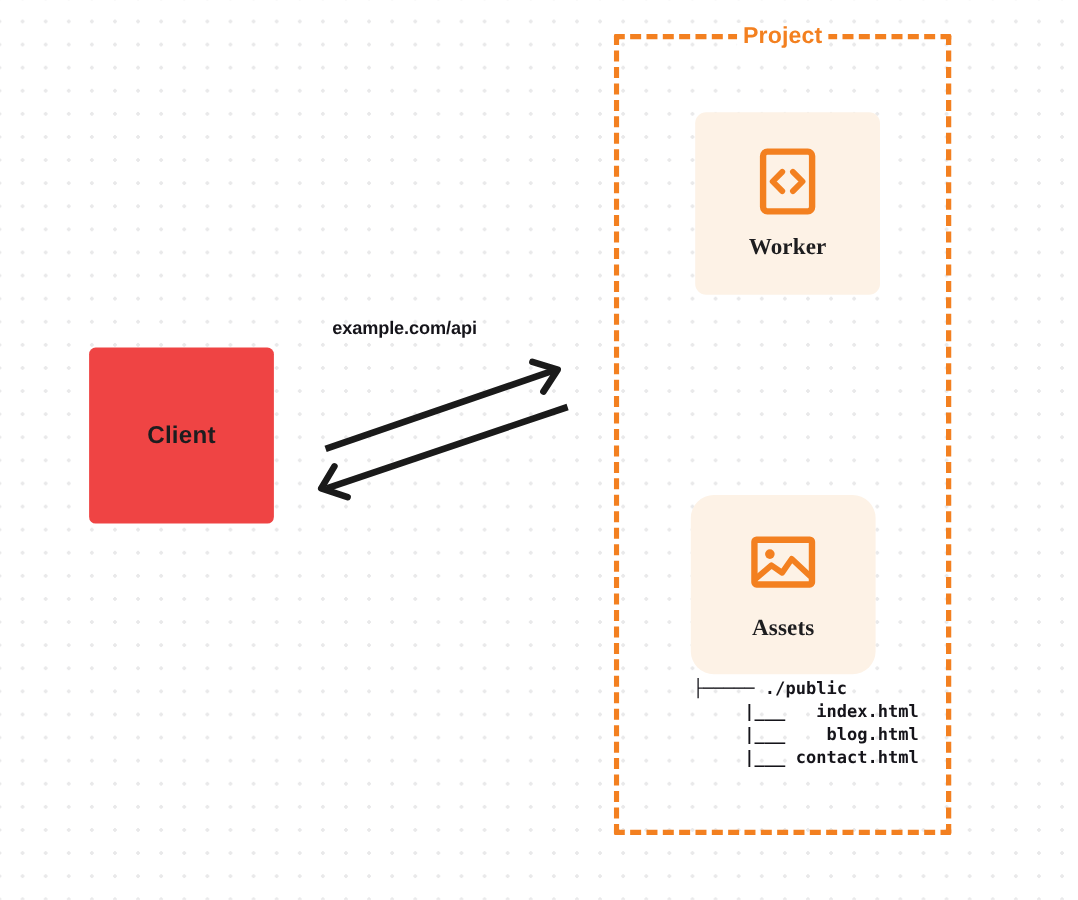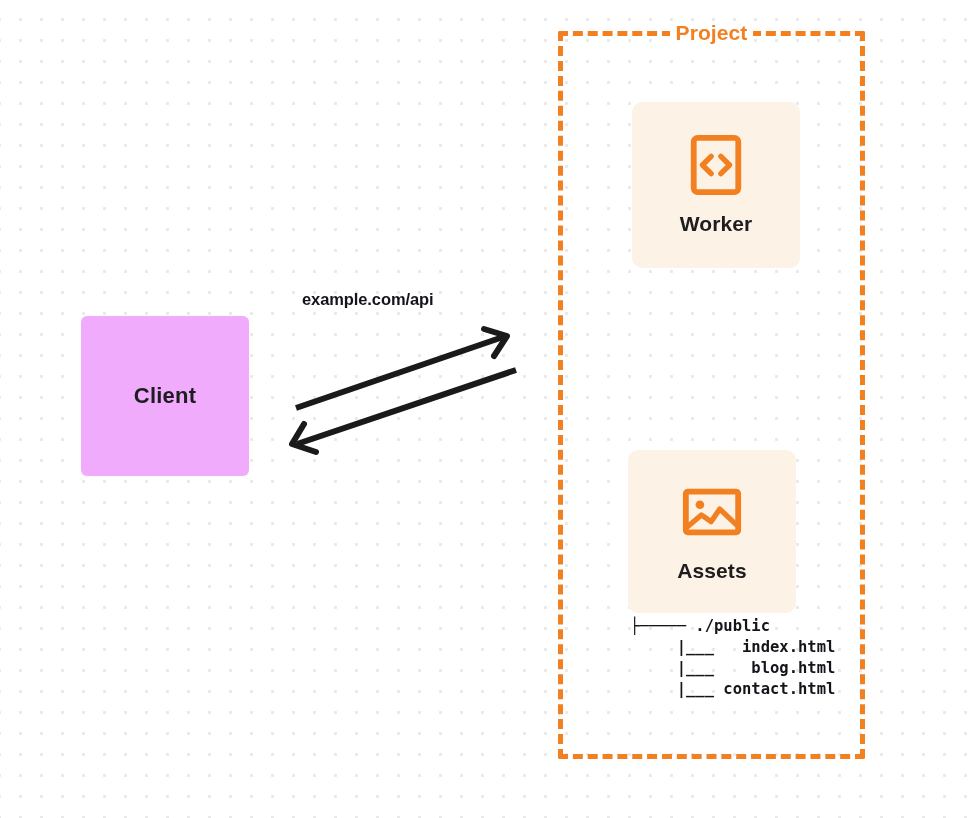--- a/index.html
+++ b/index.html
@@ -23,21 +23,21 @@
     inset: 0;
   }
 
   
   .client-box {
     position: absolute;
     left: 81px;
     top: 316px;
     width: 168px;
     height: 160px;
-    background: #f0abfc;
+    background: #ef4444;
     border-radius: 6px;
     display: flex;
     align-items: center;
     justify-content: center;
   }
   .client-label {
     font-size: 22px;
     font-weight: bold;
     color: #1d1d1f;
     letter-spacing: 0.2px;
@@ -91,32 +91,34 @@
 
   
   .card {
     position: absolute;
     background: #fdf2e6;
     border-radius: 10px;
     display: flex;
     flex-direction: column;
     align-items: center;
     justify-content: center;
+    font-family: Liberation Serif, serif;
   }
   .card-worker {
     left: 632px;
     top: 102px;
     width: 168px;
     height: 166px;
   }
   .card-assets {
     left: 628px;
     top: 450px;
     width: 168px;
     height: 163px;
+    border-radius: 21px;
   }
   .card-icon {
     width: 62px;
     height: 62px;
     margin-bottom: 16px;
     display: block;
   }
   .card-label {
     font-size: 21px;
     font-weight: bold;

